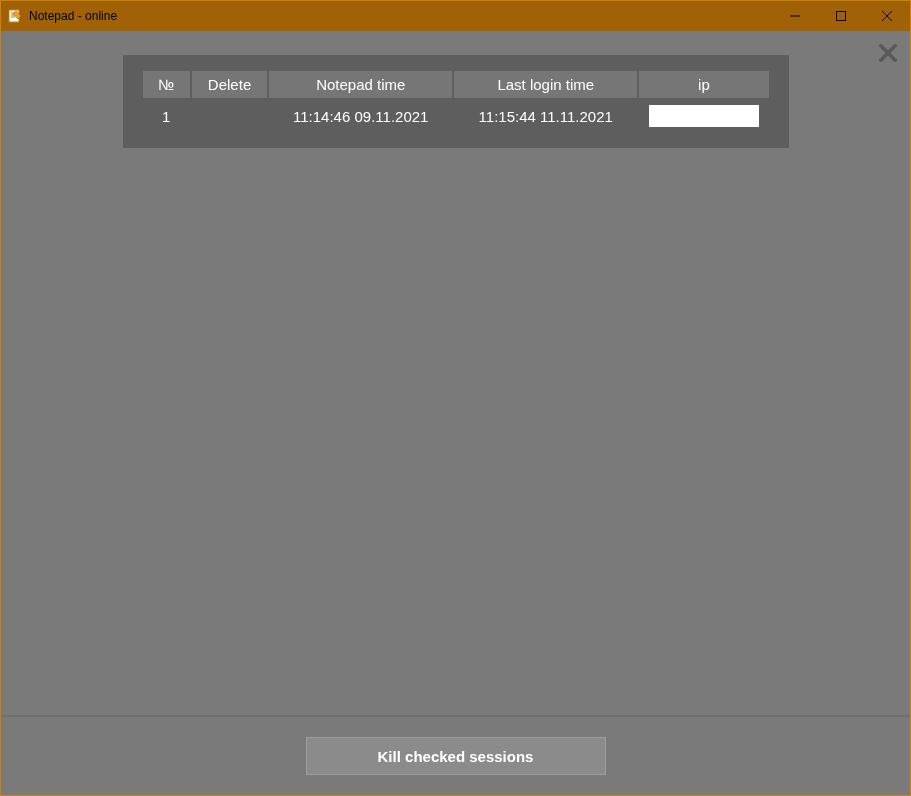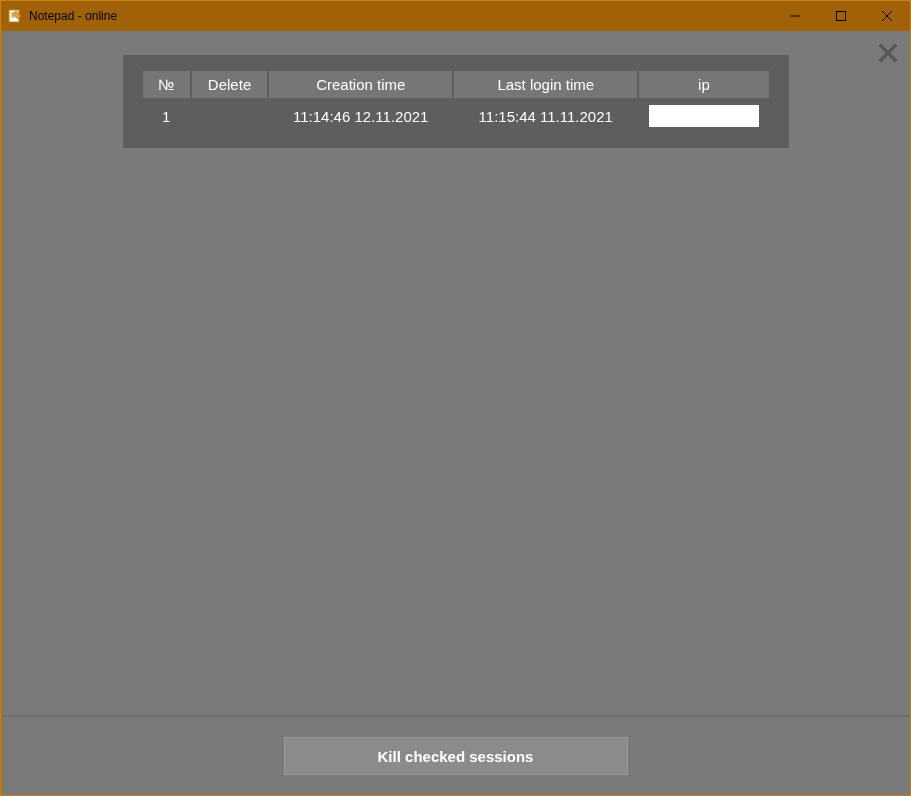--- a/index.html
+++ b/index.html
@@ -124,21 +124,21 @@
       height: 80px;
       background: #7a7a7a;
       border-top: 2px solid #6f6f6f;
       display: flex;
       align-items: center;
       justify-content: center;
       gap: 36px;
       flex-shrink: 0;
     }
     .footer-btn {
-      width: 344px;
+      width: 300px;
       height: 38px;
       background: #8b8b8b;
       border: 1px solid #9c9c9c;
       color: #fff;
       font-size: 15px;
       display: flex;
       align-items: center;
       justify-content: center;
       font-weight: 600;
     }
@@ -188,30 +188,30 @@
       </svg>
     </div>
 
     <div class="main-scroll">
       <div class="sessions-panel">
         <table class="sessions">
           <thead>
             <tr>
               <th class="th-num">№</th>
               <th class="th-del">Delete</th>
-              <th class="th-ct">Creation time</th>
+              <th class="th-ct">Notepad time</th>
               <th class="th-ll">Last login time</th>
               <th class="th-ip">ip</th>
             </tr>
           </thead>
           <tbody>
             <tr>
               <td>1</td>
               <td></td>
-              <td>11:14:46 12.11.2021</td>
+              <td>11:14:46 09.11.2021</td>
               <td>11:15:44 11.11.2021</td>
               <td>
                 <div class="ip-cell-inner"></div>
               </td>
             </tr>
           </tbody>
         </table>
       </div>
     </div>
 

